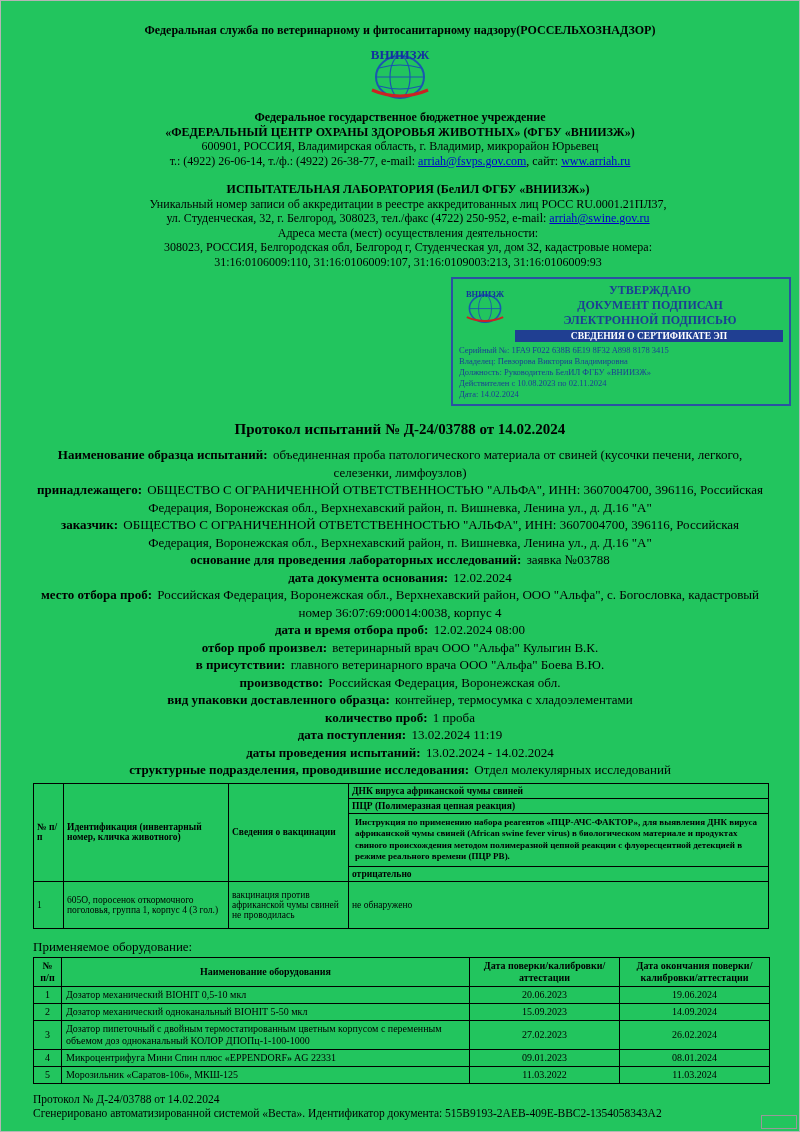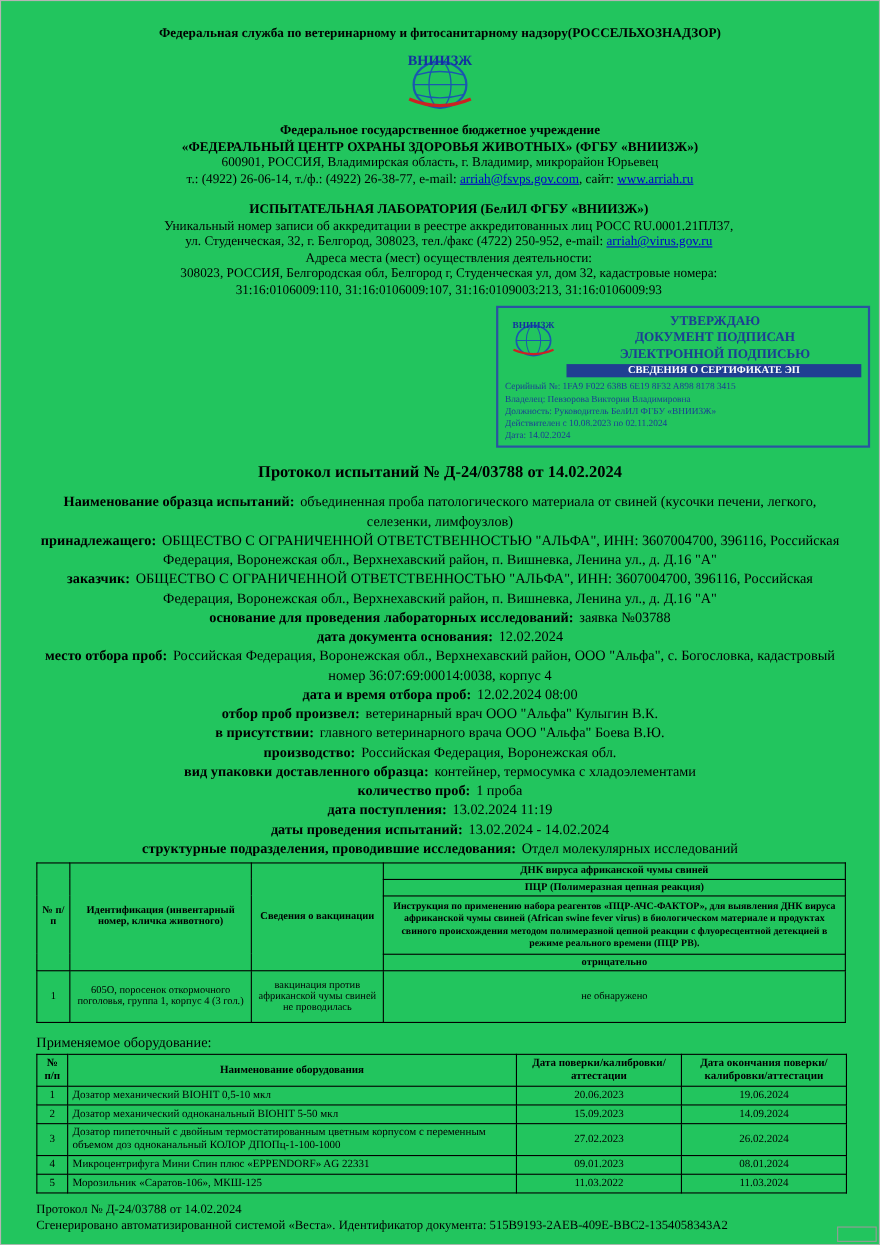--- a/index.html
+++ b/index.html
@@ -32,21 +32,21 @@
   .stamp-lines { font-size:8.5px; line-height:11px; }
 
   .doc-title { font-size:15px; font-weight:bold; margin:4px 0 8px; }
 
   .fields { margin:0 32px; font-size:13px; line-height:17.5px; }
   .field { margin:0;text-align:center; }
   .field b { margin-right:2px; }
 
   table { border-collapse:collapse; }
   .results-table { width:736px; margin:4px 32px 0; font-size:9.5px; table-layout:fixed; }
-  .results-table td { border:1px solid #000; padding:2px 3px; text-align:center; vertical-align:middle; }
+  .results-table td { border:1px solid #000; padding:2px 3px; text-align:left; vertical-align:middle; }
   .results-table .hd { font-weight:bold; }
   .results-table .doc { font-size:9px; font-weight:bold; line-height:11.5px; padding:3px 6px; }
   .results-table .data-row td { height:42px; }
 
   .equip-label { margin:10px 32px 2px; font-size:13px; }
   .equip-table { width:736px; margin:2px 32px 0; font-size:10px; table-layout:fixed; }
   .equip-table td { border:1px solid #000; padding:2px 4px; vertical-align:middle; line-height:12px; }
   .equip-table .hd { font-weight:bold; text-align:center; }
   .equip-table .num { text-align:center; }
   .equip-table .date { text-align:center; }
@@ -77,21 +77,21 @@
   <div class="center h-line h-bold">«ФЕДЕРАЛЬНЫЙ ЦЕНТР ОХРАНЫ ЗДОРОВЬЯ ЖИВОТНЫХ» (ФГБУ «ВНИИЗЖ»)</div>
   <div class="center h-line">600901, РОССИЯ, Владимирская область, г. Владимир, микрорайон Юрьевец</div>
   <div class="center h-line">
     <span>т.: (4922) 26-06-14, т./ф.: (4922) 26-38-77, e-mail: </span><a class="link" href="#">arriah@fsvps.gov.com</a><span>, сайт: </span><a class="link" href="#">www.arriah.ru</a>
   </div>
 
   <div class="lab-block">
     <div class="center h-line h-bold">ИСПЫТАТЕЛЬНАЯ ЛАБОРАТОРИЯ (БелИЛ ФГБУ «ВНИИЗЖ»)</div>
     <div class="center h-line">Уникальный номер записи об аккредитации в реестре аккредитованных лиц РОСС RU.0001.21ПЛ37,</div>
     <div class="center h-line">
-      <span>ул. Студенческая, 32, г. Белгород, 308023, тел./факс (4722) 250-952, e-mail: </span><a class="link" href="#">arriah@virus.gov.ru</a>
+      <span>ул. Студенческая, 32, г. Белгород, 308023, тел./факс (4722) 250-952, e-mail: </span><a class="link" href="#">arriah@swine.gov.ru</a>
     </div>
     <div class="center h-line">Адреса места (мест) осуществления деятельности:</div>
     <div class="center h-line">308023, РОССИЯ, Белгородская обл, Белгород г, Студенческая ул, дом 32, кадастровые номера:</div>
     <div class="center h-line">31:16:0106009:110, 31:16:0106009:107, 31:16:0109003:213, 31:16:0106009:93</div>
   </div>
 
   <div class="stamp-area">
     <div class="stamp">
       <div class="stamp-top">
         <svg width="52" height="40" viewBox="0 0 80 58">

